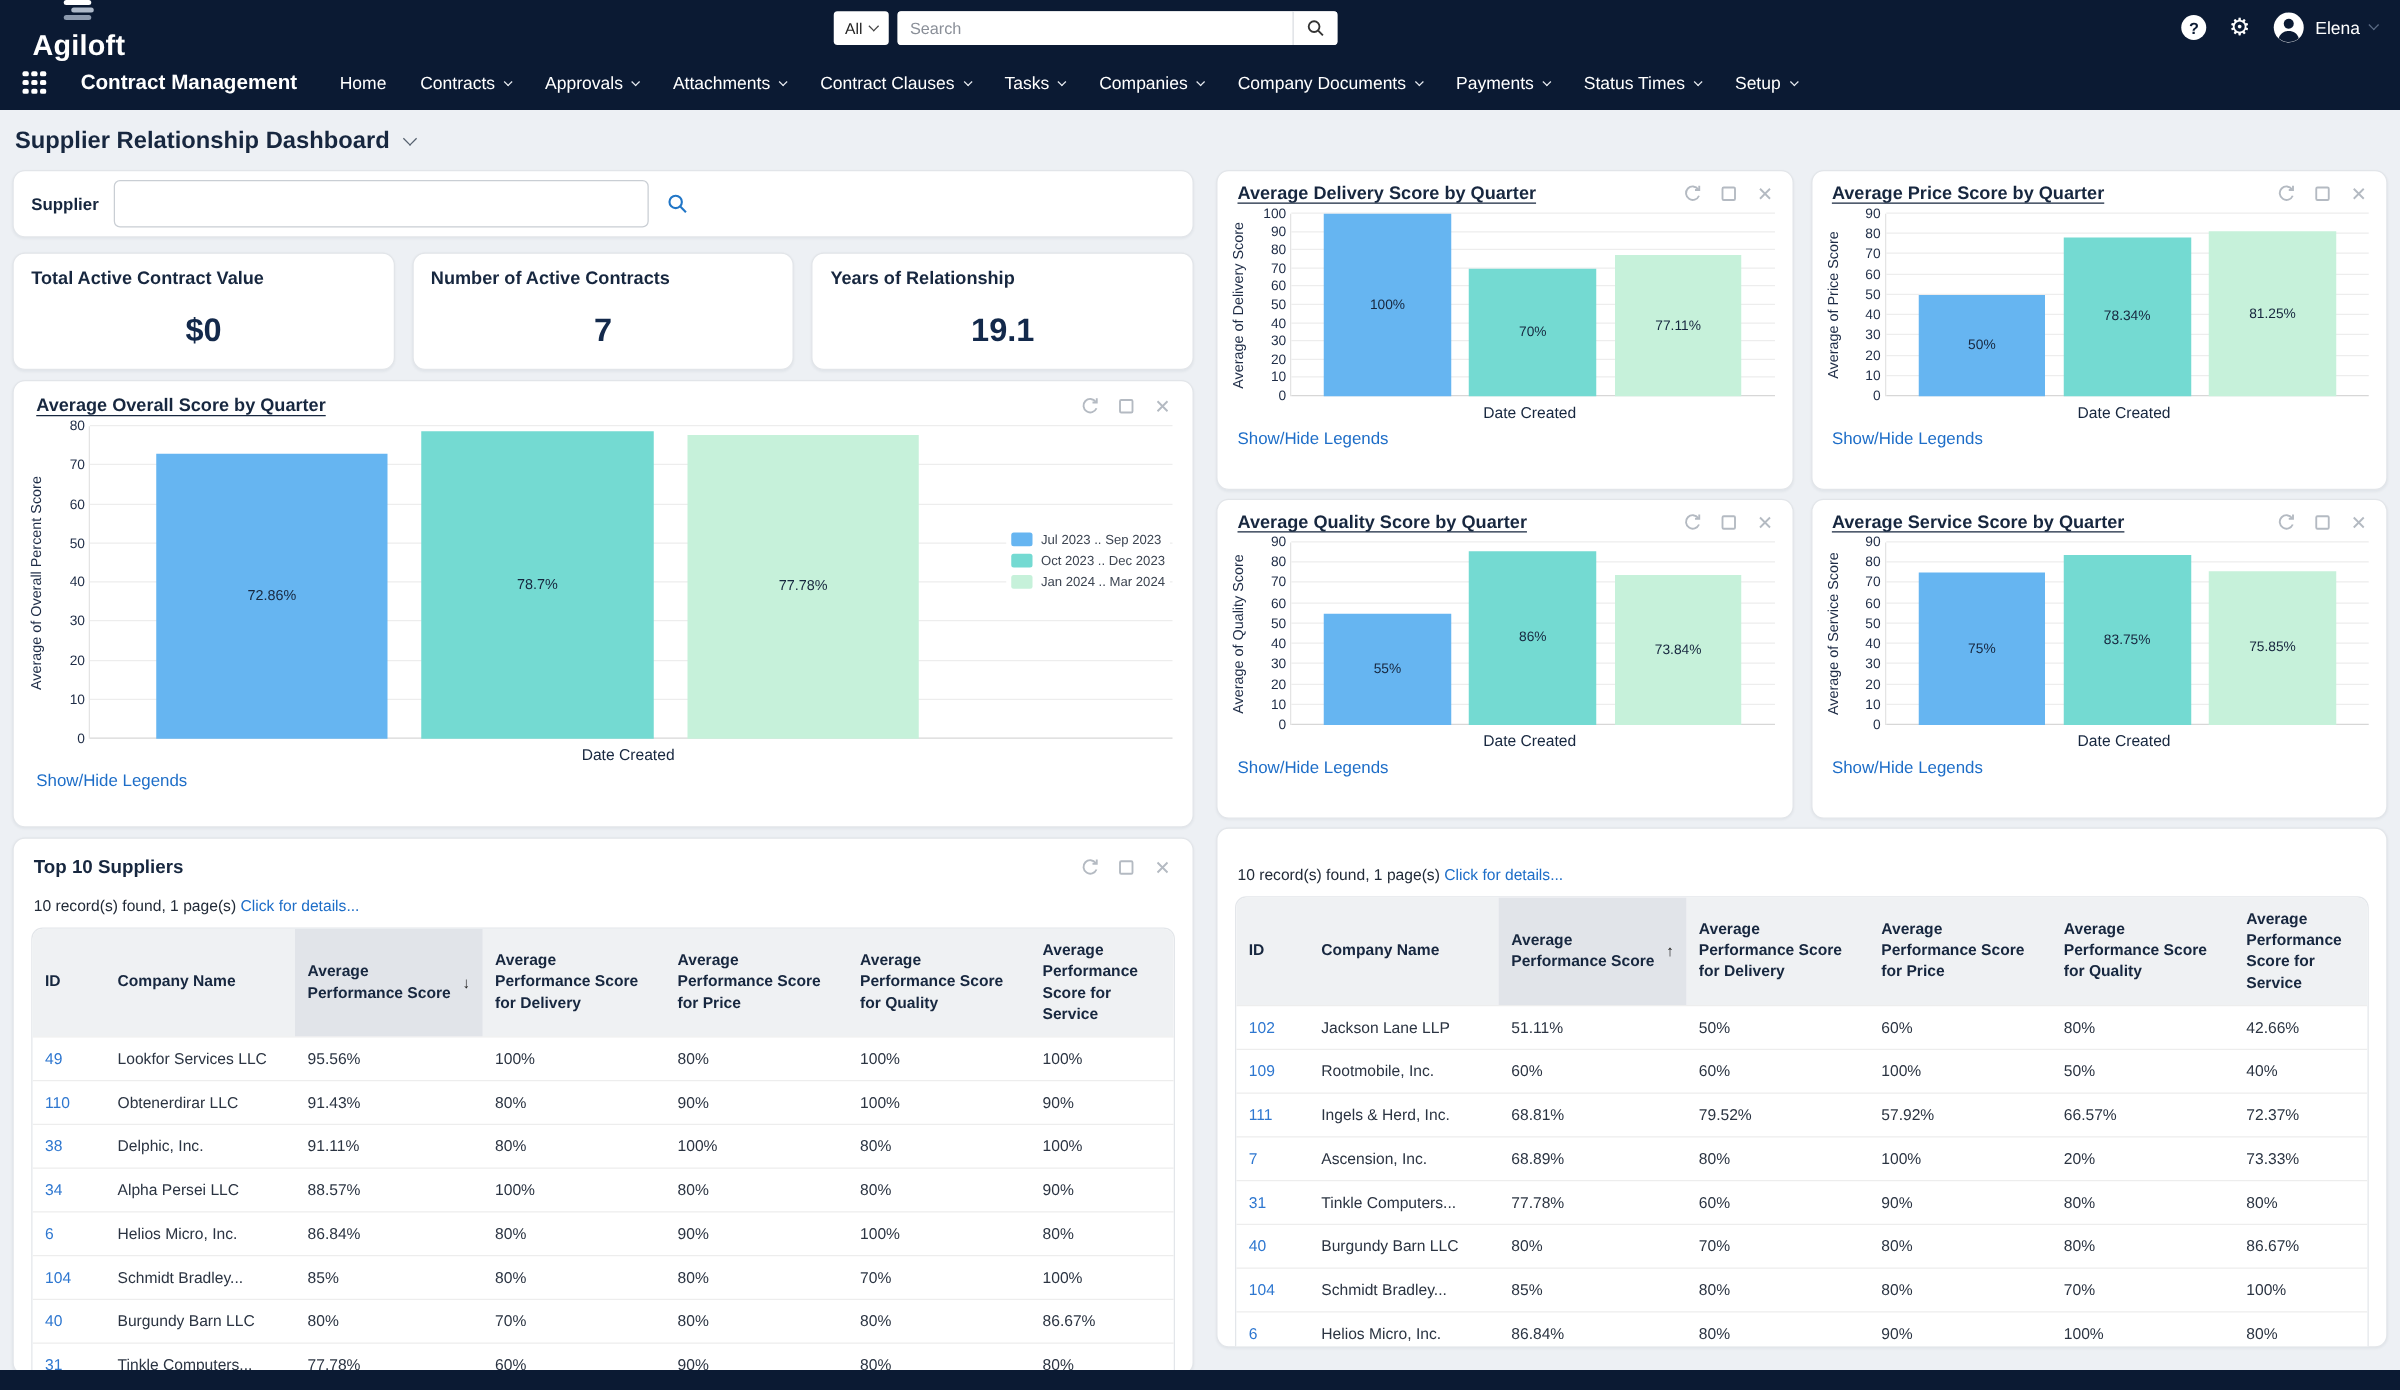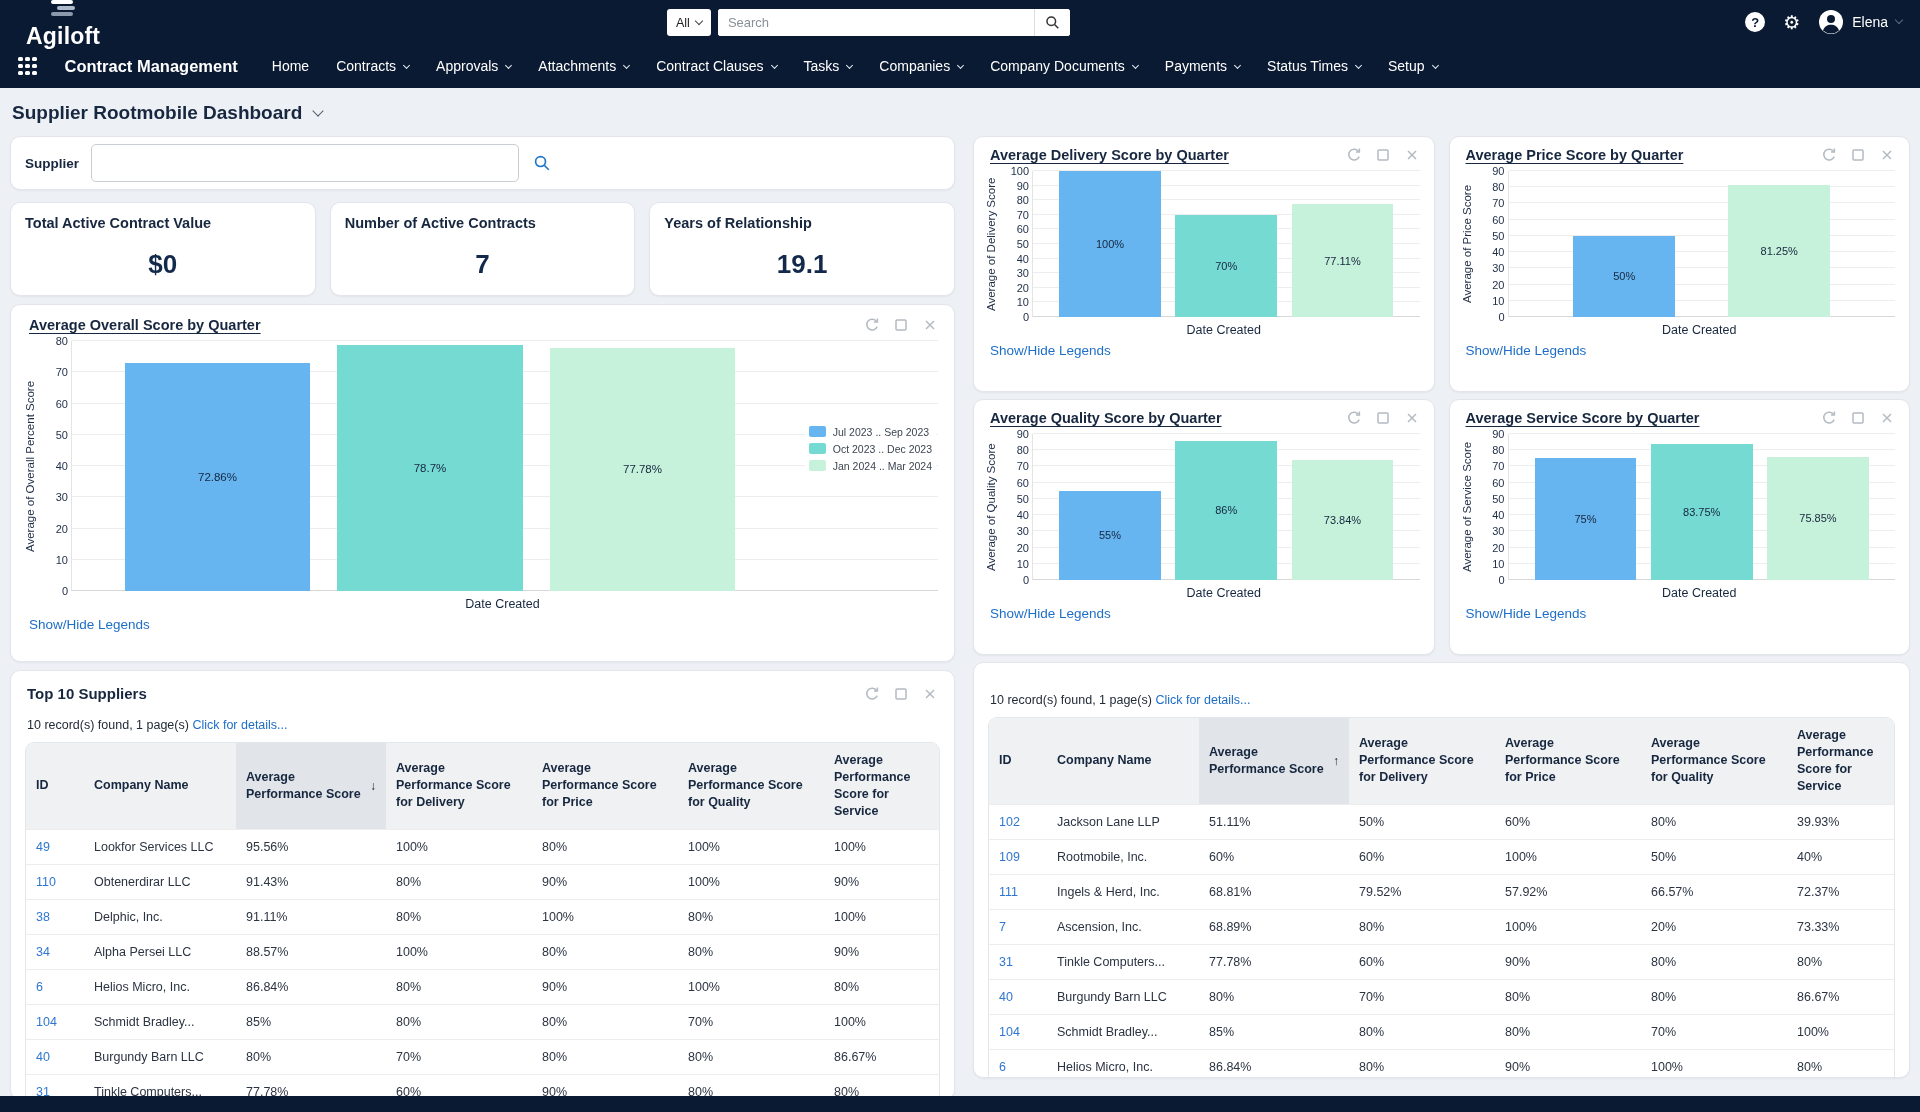--- a/index.html
+++ b/index.html
@@ -213,21 +213,21 @@
       </div>
       <div class="nav-item">
         <span>Setup</span>
         <span class="chev"></span>
       </div>
     </div>
 </div>
 
 <div class="content">
   <div class="page-title-row">
-    <span class="page-title">Supplier Rootmobile Dashboard</span>
+    <span class="page-title">Supplier Relationship Dashboard</span>
     <span class="chev"></span>
   </div>
 
   <div class="main-grid">
 
     <div>
       <div class="card supplier-card">
         <span class="supplier-label">Supplier</span>
         <input class="supplier-input" type="text" value="" style="">
         <button class="supplier-search-btn">
@@ -581,20 +581,25 @@
                 <div class="gridline" style="bottom:22.22222222222222%"></div>
                 <div class="gridline" style="bottom:11.11111111111111%"></div>
                 <div class="gridline baseline" style="bottom:0%"></div>
                 <div class="bars">
                   <div class="bar-slot">
                     <div class="bar" style="height:55.55555555555556%;background:#66b5f1">
       <span class="bar-label">50%</span>
                     </div>
                   </div>
                   <div class="bar-slot">
+                    <div class="bar" style="height:87.04444444444445%;background:#74dad2">
+      <span class="bar-label">78.34%</span>
+                    </div>
+                  </div>
+                  <div class="bar-slot">
                     <div class="bar" style="height:90.27777777777779%;background:#c6f1da">
       <span class="bar-label">81.25%</span>
                     </div>
                   </div>
                 </div>
       </div>
     </div>
     <div class="xlabel">Date Created</div>
     <a class="legends-link">Show/Hide Legends</a></div>
         <div class="card chart-card chart-card-sm">
@@ -764,21 +769,21 @@
               </div>
             </div>
       <div class="tbody">
               <div class="tr">
                 <div class="td td-id">102</div>
                 <div class="td">Jackson Lane LLP</div>
                 <div class="td">51.11%</div>
                 <div class="td">50%</div>
                 <div class="td">60%</div>
                 <div class="td">80%</div>
-                <div class="td">39.93%</div>
+                <div class="td">42.66%</div>
               </div>
               <div class="tr">
                 <div class="td td-id">109</div>
                 <div class="td">Rootmobile, Inc.</div>
                 <div class="td">60%</div>
                 <div class="td">60%</div>
                 <div class="td">100%</div>
                 <div class="td">50%</div>
                 <div class="td">40%</div>
               </div>

